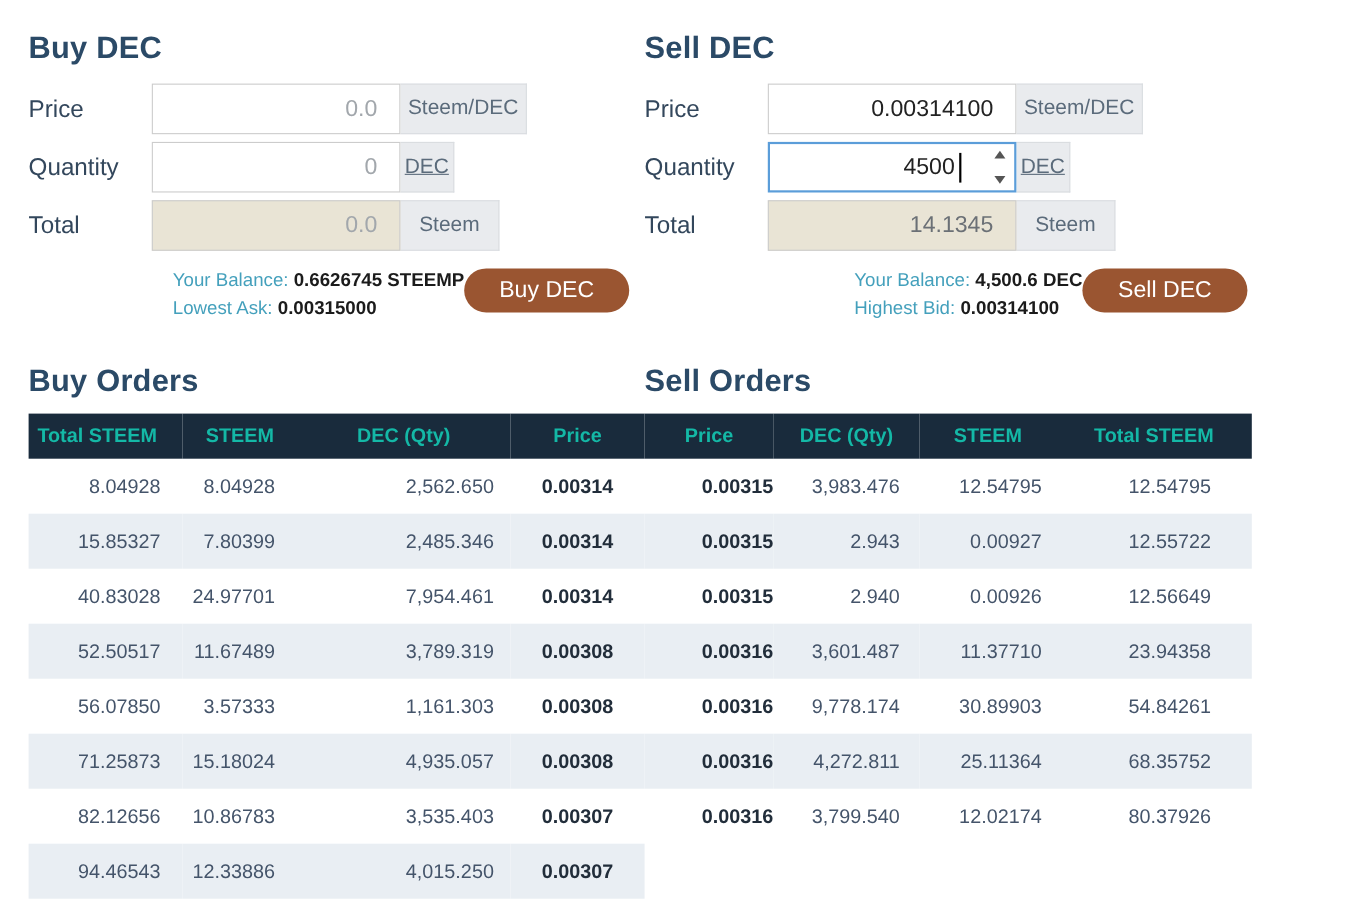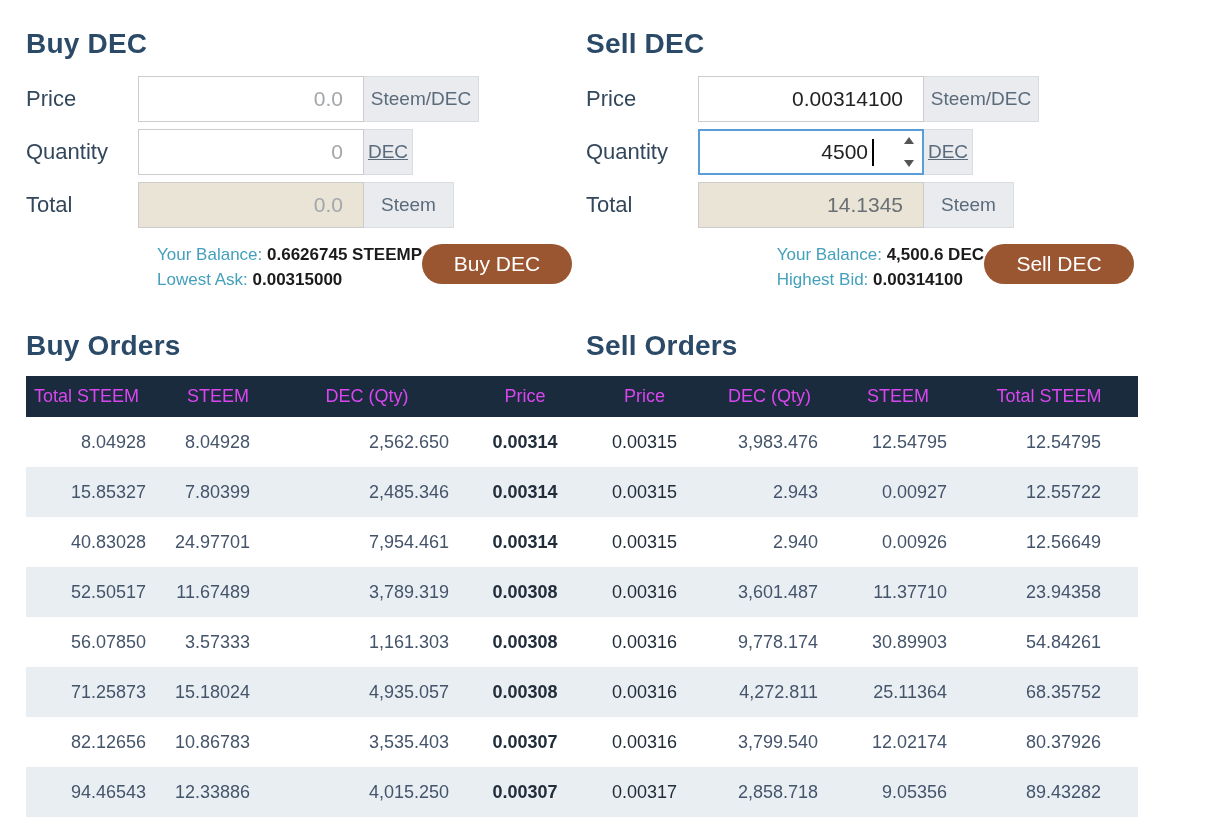--- a/index.html
+++ b/index.html
@@ -74,21 +74,21 @@
     min-width:150px;height:40px;border:none;border-radius:20px;
     background:var(--button-brown);color:#fff;font-family:inherit;
     font-size:21px;padding:0 26px;cursor:pointer;margin-right:14px;margin-top:2px;
   }
   .sell-col .pill-button{margin-right:4px;}
   
   .orders{margin-top:38px;}
   .orders h2{margin-bottom:14px;}
   table{border-collapse:collapse;width:100%;table-layout:fixed;}
   thead th{
-    background:var(--header-bg);color:#d946ef;font-size:18px;font-weight:400;
+    background:var(--header-bg);color:#14b8a6;font-size:18px;font-weight:700;
     height:37px;text-align:center;padding:10px;
   }
   tbody td{
     height:50px;font-size:18px;color:var(--cell-text);padding:0;
   }
   tbody tr:nth-child(even){background:var(--row-alt);}
   
   .buy-table col:nth-child(1){width:140px;}
   .buy-table col:nth-child(2){width:104px;}
   .buy-table col:nth-child(3){width:194px;}
@@ -98,21 +98,21 @@
   .buy-table td:nth-child(1){padding-right:20px;}
   .buy-table td:nth-child(2){padding-right:20px;}
   .buy-table td:nth-child(3){padding-right:15px;}
   .buy-table td:nth-child(4){text-align:center;font-weight:700;color:var(--price-text);}
   
   .sell-table col:nth-child(1){width:117px;}
   .sell-table col:nth-child(2){width:133px;}
   .sell-table col:nth-child(3){width:124px;}
   .sell-table col:nth-child(4){width:178px;}
   .sell-table td{text-align:right;}
-  .sell-table td:nth-child(1){text-align:center;font-weight:400;color:var(--price-text);}
+  .sell-table td:nth-child(1){font-weight:700;color:var(--price-text);}
   .sell-table td:nth-child(2){padding-right:18px;}
   .sell-table td:nth-child(3){padding-right:13px;}
   .sell-table td:nth-child(4){padding-right:37px;}
 </style>
 </head>
 <body>
 
 <div class="page">
 
   <div class="buy-col">
@@ -338,24 +338,18 @@
               <td>4,272.811</td>
               <td>25.11364</td>
               <td>68.35752</td>
             </tr>
             <tr>
               <td>0.00316</td>
               <td>3,799.540</td>
               <td>12.02174</td>
               <td>80.37926</td>
             </tr>
-            <tr>
-              <td>0.00317</td>
-              <td>2,858.718</td>
-              <td>9.05356</td>
-              <td>89.43282</td>
-            </tr>
           </tbody>
       </table>
     </div>
   </div>
 
 </div>
 
 </body></html>

